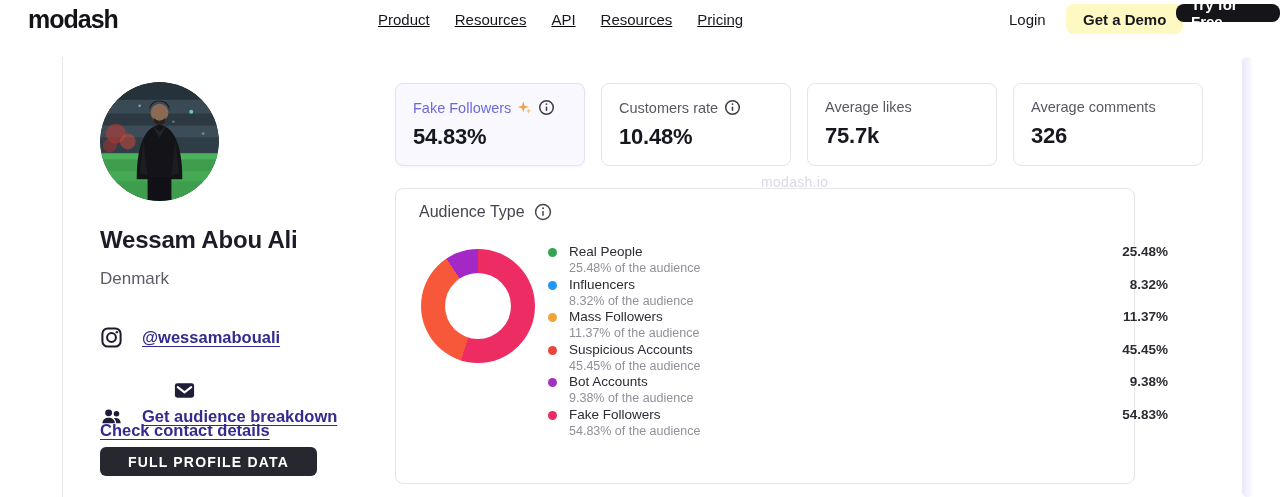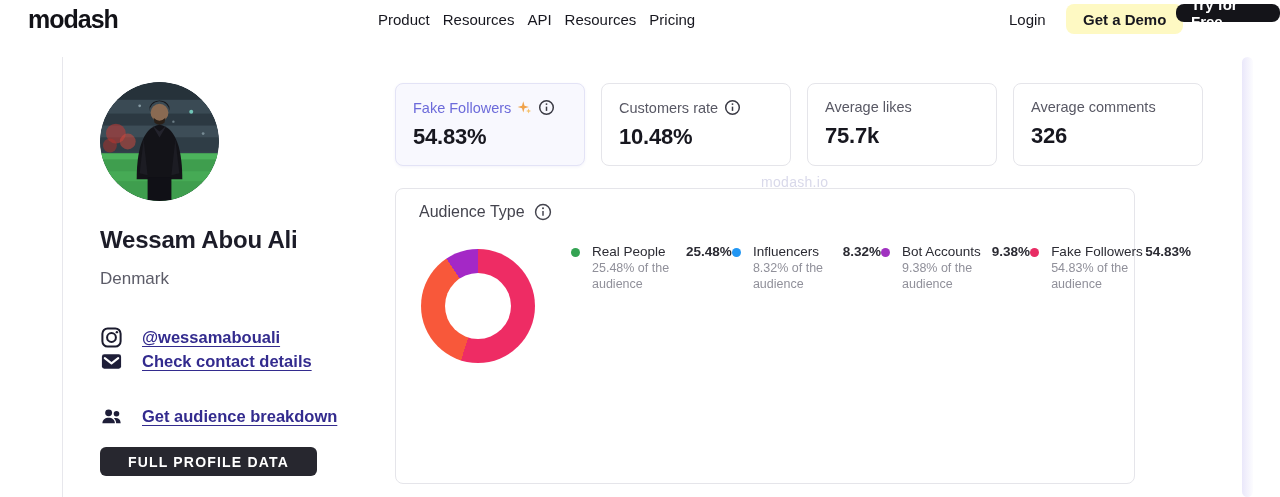--- a/index.html
+++ b/index.html
@@ -3,61 +3,61 @@
 <meta charset="utf-8">
 <style>
   * { margin:0; padding:0; box-sizing:border-box; }
   html,body { width:1280px; height:497px; background:#ffffff; overflow:hidden;
     font-family:"Liberation Sans","DejaVu Sans",sans-serif; -webkit-font-smoothing:antialiased; }
   .abs { position:absolute; }
   #stage { position:relative; width:1280px; height:497px; background:#fff; }
 
   
   .logo { left:28px; top:5px; font-size:25px; font-weight:800; letter-spacing:-1px; color:#121217; }
-  .nav-links { left:378px; top:11px; display:flex; gap:13px; }
+  .nav-links { left:378px; top:11px; display:flex; gap:25px;text-decoration:underline; }
   .nav-link { font-size:15px; font-weight:500; color:#17171f; cursor:pointer; white-space:nowrap; }
   .login { left:1009px; top:11px; font-size:15px; font-weight:500; color:#17171f; cursor:pointer; }
   .btn-demo { left:1066px; top:4px; height:30px; padding:0 17px; background:#fef9c3; border-radius:8px;
     display:flex; align-items:center; font-size:15px; font-weight:600; color:#17171f; cursor:pointer; }
   .btn-free { left:1176px; top:4px; height:18px; padding:0 15px; background:#141419; border-radius:8px;
     display:flex; align-items:center; font-size:15px; font-weight:700; color:#fff; cursor:pointer; }
 
   
   .v-divider { left:62px; top:57px; width:1px; height:440px; background:#e7e7ec; }
   .scroll-strip { left:1242px; top:57px; width:11px; height:440px; border-radius:6px;
     background:linear-gradient(90deg, rgba(124,110,225,0.16), rgba(124,110,225,0.02)); cursor:pointer; }
   .watermark { left:761px; top:174px; font-size:14px; color:#d9d9ea; letter-spacing:.3px; z-index:0; }
 
   
   .avatar { left:100px; top:82px; width:119px; height:119px; border-radius:50%; overflow:hidden; }
   .p-name { left:100px; top:226px; font-size:24px; font-weight:700; color:#1c1c28; letter-spacing:-.2px; }
   .p-loc  { left:100px; top:269px; font-size:17px; color:#5c5c68; }
   .p-row { left:100px; display:flex; align-items:center; gap:19px; cursor:pointer; }
   .p-row .lnk { font-size:16.5px; font-weight:600; color:#332b8e; text-decoration:underline; text-underline-offset:3px; }
-  .row-ig { top:326px; } .row-mail { top:350px; } .row-aud { top:405px; }
+  .row-ig { top:326px; } .row-mail { top:379px;flex-direction:column; } .row-aud { top:405px; }
   .btn-full { left:100px; top:447px; width:217px; height:29px; background:#27272f; border-radius:6px; border:none;
     color:#fff; font-family:inherit; font-size:14px; font-weight:700; letter-spacing:1.2px; cursor:pointer;
     display:flex; align-items:center; justify-content:center; }
 
   
   .stats { left:395px; top:83px; display:flex; gap:16px; }
   .stat-card { width:190px; height:83px; background:#fff; border:1px solid #e5e5ea; border-radius:8px; padding:15px 17px 0 17px; }
   .stat-card.hl { background:#f8f8fe; border-color:#e3e3f6; box-shadow:0 1px 3px rgba(90,90,190,.07); }
   .stat-label { display:flex; align-items:center; gap:6px; font-size:14.5px; color:#585864; white-space:nowrap; }
   .stat-card.hl .stat-label-text { color:#6c6ada; }
   .stat-value { margin-top:8px; font-size:22px; font-weight:700; color:#17171f; letter-spacing:-.2px; }
 
   
   .aud-card { left:395px; top:188px; width:740px; height:296px; background:#fff; border:1px solid #e5e5ea;
     border-radius:8px; z-index:1; }
   .aud-title-row { position:absolute; left:23px; top:14px; display:flex; align-items:center; gap:9px; }
   .aud-title { font-size:16px; color:#44444e; }
   .donut { position:absolute; left:25px; top:60px; width:114px; height:114px; border-radius:50%; }
   .donut-hole { position:absolute; left:24px; top:24px; width:66px; height:66px; border-radius:50%; background:#fff; }
-  .legend { position:absolute; left:175px; top:55px; width:620px; display:flex; flex-direction:row; }
+  .legend { position:absolute; left:152px; top:55px; width:620px; display:flex; flex-direction:column; }
   .legend-row { display:flex; align-items:flex-start; height:32.5px; }
   .legend-dot { width:9px; height:9px; border-radius:50%; margin-top:4px; flex:0 0 9px; }
   .legend-texts { margin-left:12px; }
   .legend-label { font-size:13.5px; font-weight:500; color:#2b2b33; line-height:16px; }
   .legend-sub { font-size:12.5px; color:#90909a; line-height:16px; }
   .legend-pct { margin-left:auto; font-size:13.5px; font-weight:700; color:#2b2b33; line-height:16px; }
 
   .info-ic { flex:0 0 auto; display:inline-flex; cursor:pointer; }
 </style>
 </head>
@@ -232,20 +232,36 @@
       </div>
       <div class="legend-row">
         <span class="legend-dot" style="background: rgb(33, 150, 243);"></span>
         <span class="legend-texts">
           <div class="legend-label">Influencers</div>
           <div class="legend-sub">8.32% of the audience</div>
         </span>
         <span class="legend-pct">8.32%</span>
       </div>
       <div class="legend-row">
+        <span class="legend-dot" style="background: rgb(242, 163, 58);"></span>
+        <span class="legend-texts">
+          <div class="legend-label">Mass Followers</div>
+          <div class="legend-sub">11.37% of the audience</div>
+        </span>
+        <span class="legend-pct">11.37%</span>
+      </div>
+      <div class="legend-row">
+        <span class="legend-dot" style="background: rgb(232, 69, 60);"></span>
+        <span class="legend-texts">
+          <div class="legend-label">Suspicious Accounts</div>
+          <div class="legend-sub">45.45% of the audience</div>
+        </span>
+        <span class="legend-pct">45.45%</span>
+      </div>
+      <div class="legend-row">
         <span class="legend-dot" style="background: rgb(160, 50, 192);"></span>
         <span class="legend-texts">
           <div class="legend-label">Bot Accounts</div>
           <div class="legend-sub">9.38% of the audience</div>
         </span>
         <span class="legend-pct">9.38%</span>
       </div>
       <div class="legend-row">
         <span class="legend-dot" style="background: rgb(232, 44, 100);"></span>
         <span class="legend-texts">

